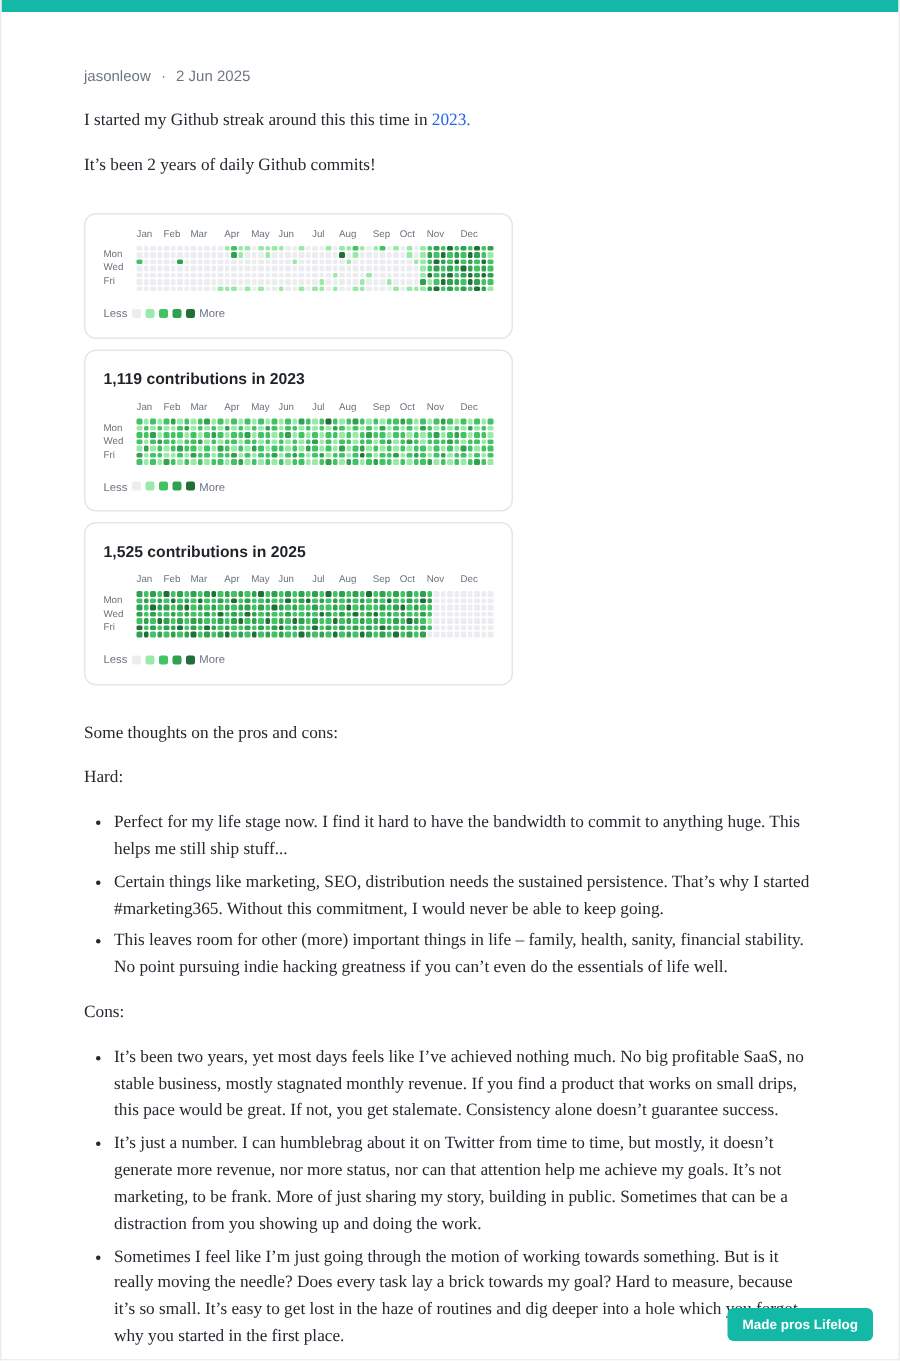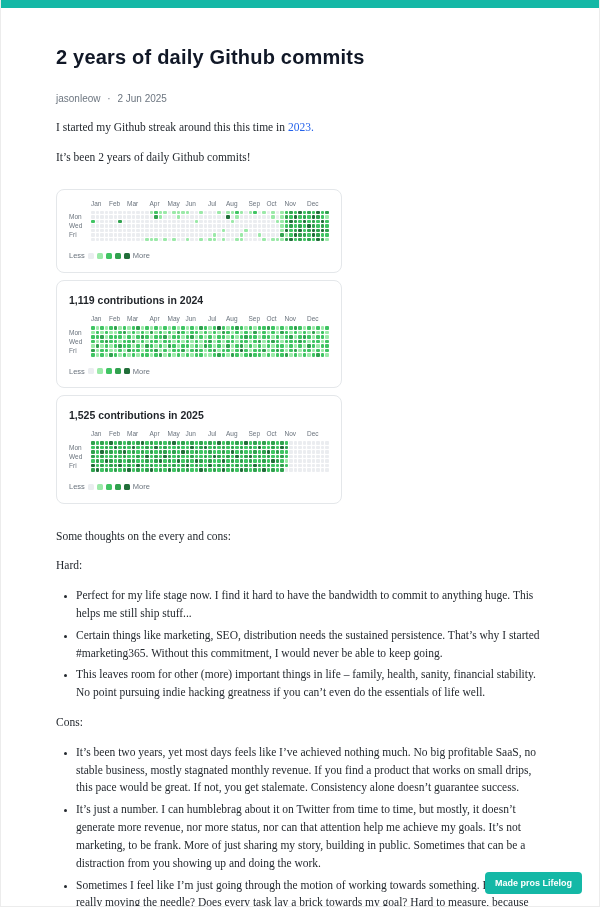--- a/index.html
+++ b/index.html
@@ -81,21 +81,20 @@
     cursor:pointer; border:none;
   }
 </style>
 </head>
 <body>
 
 <div class="page">
   <div class="top-bar" id="top-bar" style="background: rgb(20, 184, 166);"></div>
 
   <div class="content">
-    <h1 class="post-title">2 years of daily Github commits</h1>
 
     <div class="byline">
       <span>jasonleow</span>
       <span class="sep">·</span>
       <span>2 Jun 2025</span>
     </div>
 
     <div class="prose">
       <p><span>I started my Github streak around this this time in </span><a href="#" id="year-link" style="color: rgb(37, 99, 235);">2023.</a></p>
       <p>It’s been 2 years of daily Github commits!</p>
@@ -502,21 +501,21 @@
               <span>Less</span>
               <span class="swatch" style="background: rgb(235, 237, 240);"></span>
               <span class="swatch" style="background: rgb(155, 233, 168);"></span>
               <span class="swatch" style="background: rgb(64, 196, 99);"></span>
               <span class="swatch" style="background: rgb(48, 161, 78);"></span>
               <span class="swatch" style="background: rgb(33, 110, 57);"></span>
               <span>More</span>
             </div>
           </div>
           <div class="card">
-            <div class="card-title">1,119 contributions in 2024</div>
+            <div class="card-title">1,119 contributions in 2023</div>
             <div class="hm-wrap">
               <div class="day-col">
                 <span class="day-label" style="top: 13.5px;">Mon</span>
                 <span class="day-label" style="top: 22.5px;">Wed</span>
                 <span class="day-label" style="top: 31.5px;">Fri</span>
               </div>
               <div class="hm-main">
                 <div class="months">
                   <span class="month-label" style="left: 0px;">Jan</span>
                   <span class="month-label" style="left: 18px;">Feb</span>
@@ -1319,21 +1318,21 @@
               <span class="swatch" style="background: rgb(235, 237, 240);"></span>
               <span class="swatch" style="background: rgb(155, 233, 168);"></span>
               <span class="swatch" style="background: rgb(64, 196, 99);"></span>
               <span class="swatch" style="background: rgb(48, 161, 78);"></span>
               <span class="swatch" style="background: rgb(33, 110, 57);"></span>
               <span>More</span>
             </div>
           </div>
         </div>
 
-      <p>Some thoughts on the every and cons:</p>
+      <p>Some thoughts on the pros and cons:</p>
       <p>Hard:</p>
       <ul>
           <li>Perfect for my life stage now. I find it hard to have the bandwidth to commit to anything huge. This helps me still ship stuff...</li>
           <li>Certain things like marketing, SEO, distribution needs the sustained persistence. That’s why I started #marketing365. Without this commitment, I would never be able to keep going.</li>
           <li>This leaves room for other (more) important things in life – family, health, sanity, financial stability. No point pursuing indie hacking greatness if you can’t even do the essentials of life well.</li>
         </ul>
       <p>Cons:</p>
       <ul>
           <li>It’s been two years, yet most days feels like I’ve achieved nothing much. No big profitable SaaS, no stable business, mostly stagnated monthly revenue. If you find a product that works on small drips, this pace would be great. If not, you get stalemate. Consistency alone doesn’t guarantee success.</li>
           <li>It’s just a number. I can humblebrag about it on Twitter from time to time, but mostly, it doesn’t generate more revenue, nor more status, nor can that attention help me achieve my goals. It’s not marketing, to be frank. More of just sharing my story, building in public. Sometimes that can be a distraction from you showing up and doing the work.</li>

